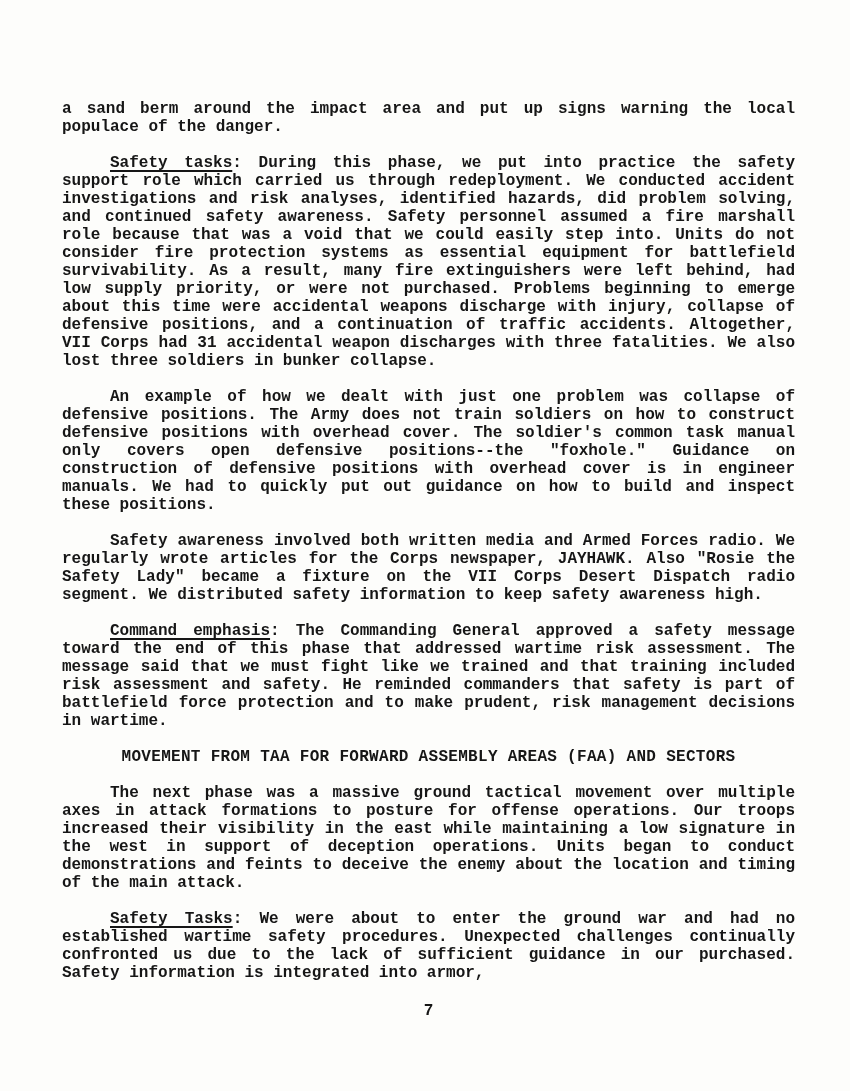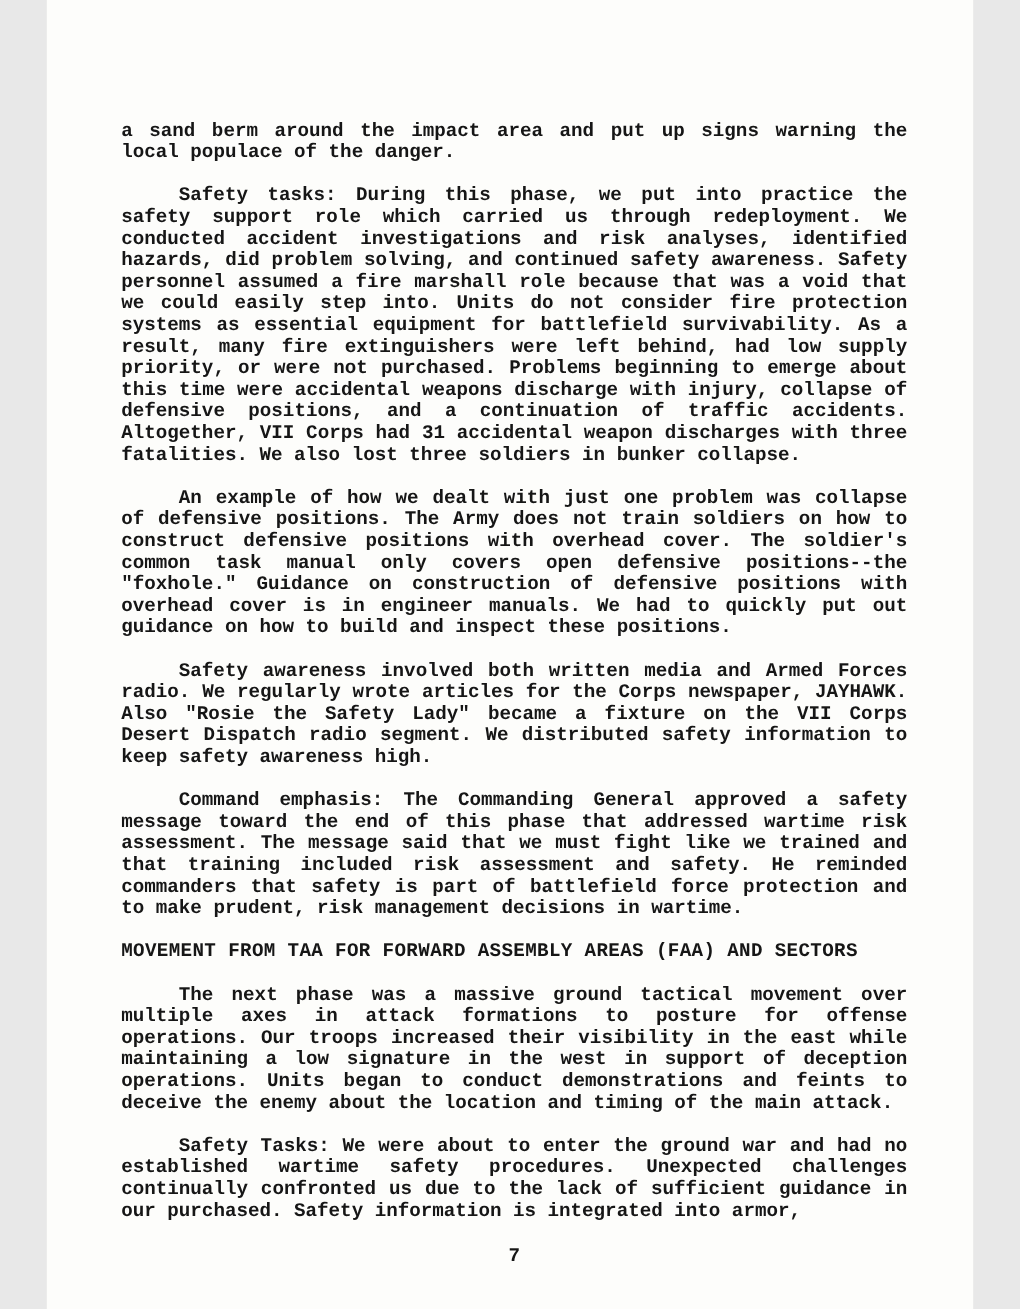--- a/index.html
+++ b/index.html
@@ -2,50 +2,51 @@
 <html><head>
 <meta charset="utf-8">
 <style>
   html, body {
     margin: 0;
     padding: 0;
     background: #e8e8e8;
   }
   .page {
     position: relative;
-    width: 772px;
+    width: 850px;
     height: 1091px;
     margin: 0 auto;
     background: #fdfdfb;
     box-sizing: border-box;
     padding: 100px 55px 0 62px;
     font-family: "Liberation Mono", "DejaVu Sans Mono", monospace;
     font-weight: 700;
     font-size: 16px;
     line-height: 18px;
     color: #161616;
     overflow: hidden;
   }
   .para {
     margin: 0 0 18px 0;
     text-align: justify;
   }
   .para.indent {
     text-indent: 48px;
   }
   .run-in {
+    text-decoration: underline;
     text-decoration-thickness: 2px;
     text-underline-offset: 3px;
   }
   .section-heading {
     margin: 0 0 18px 0;
     font-size: 16px;
     font-weight: 700;
     letter-spacing: 0.3px;
-    text-align: left;
+    text-align: center;
     white-space: nowrap;
   }
   .page-number {
     margin-top: 20px;
     text-align: center;
     font-size: 16px;
   }
 </style>
 </head>
 <body>

